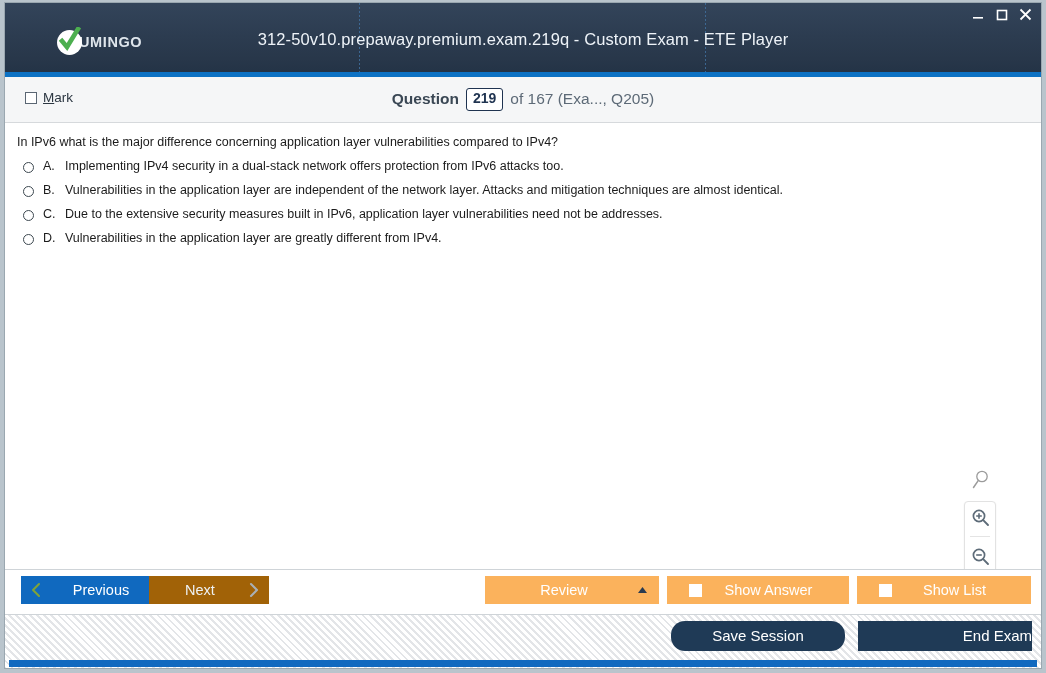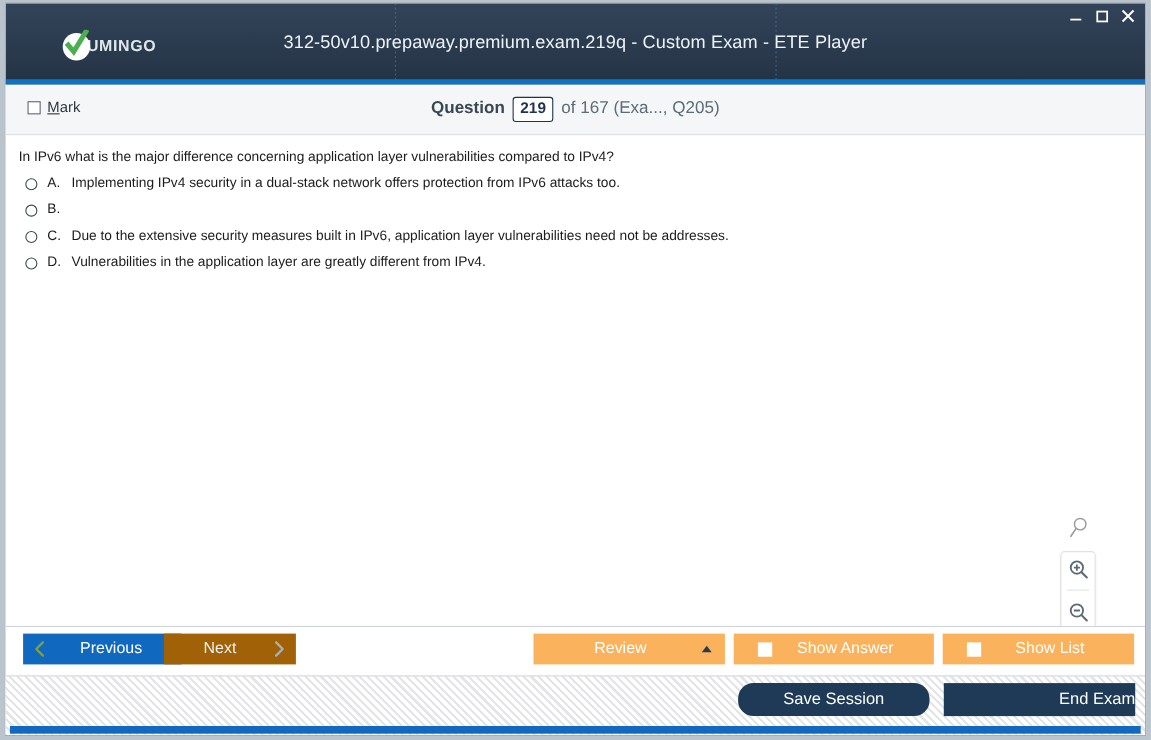--- a/index.html
+++ b/index.html
@@ -415,20 +415,21 @@
 
       <div class="options">
         <div class="opt">
           <span class="radio"></span>
           <span class="opt-letter">A.</span>
           <span class="opt-text">Implementing IPv4 security in a dual-stack network offers protection from IPv6 attacks too.</span>
         </div>
         <div class="opt">
           <span class="radio"></span>
           <span class="opt-letter">B.</span>
+          <span class="opt-text">Vulnerabilities in the application layer are independent of the network layer. Attacks and mitigation techniques are almost identical.</span>
         </div>
         <div class="opt">
           <span class="radio"></span>
           <span class="opt-letter">C.</span>
           <span class="opt-text">Due to the extensive security measures built in IPv6, application layer vulnerabilities need not be addresses.</span>
         </div>
         <div class="opt">
           <span class="radio"></span>
           <span class="opt-letter">D.</span>
           <span class="opt-text">Vulnerabilities in the application layer are greatly different from IPv4.</span>

